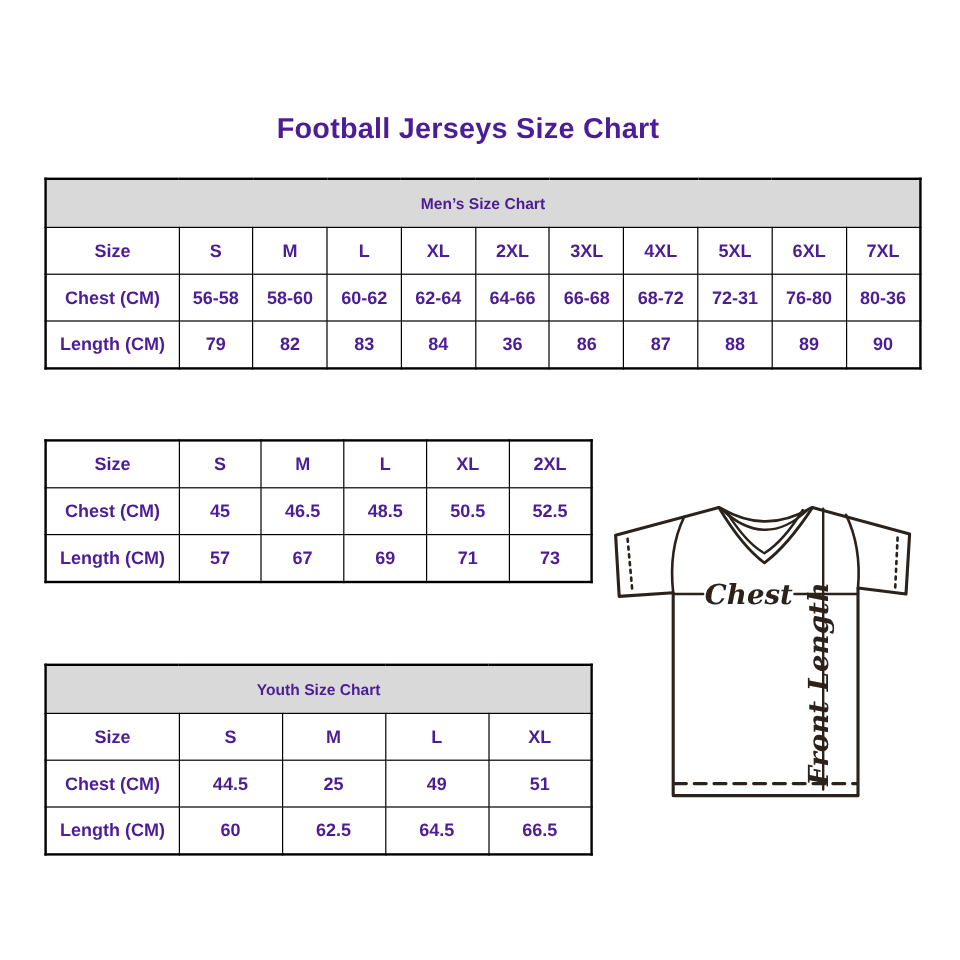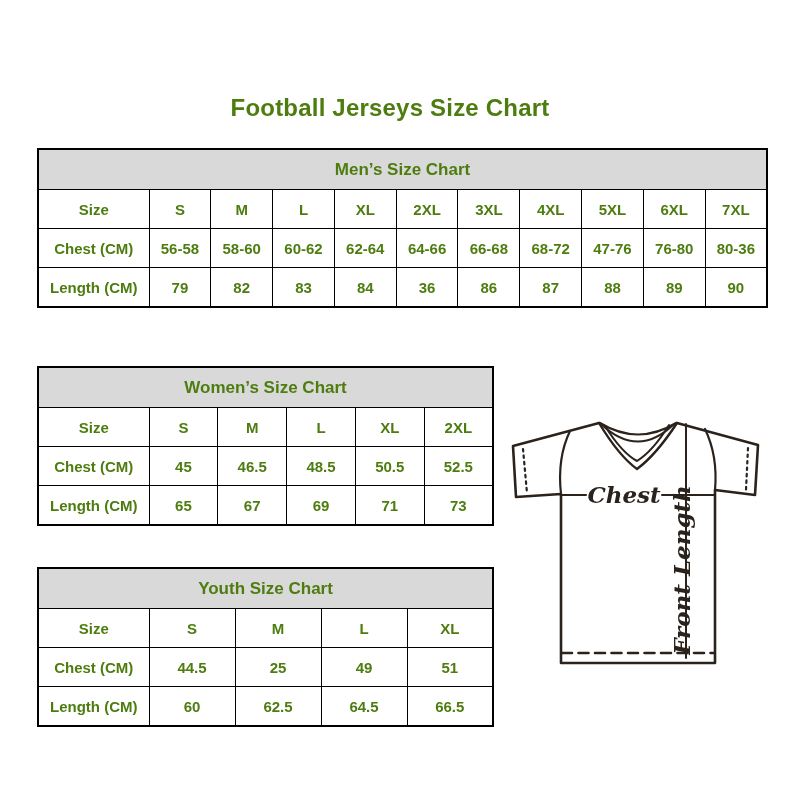--- a/index.html
+++ b/index.html
@@ -2,21 +2,21 @@
 <html><head>
 <meta charset="utf-8">
 <style>
   html, body { margin: 0; padding: 0; background: #ffffff; }
   .page {
     position: relative;
     width: 800px;
     height: 800px;
     background: #ffffff;
     font-family: "Liberation Sans", sans-serif;
-    color: #4d7c0f;
+    color: #4c1d95;
     overflow: hidden;
   }
   .title {
     position: absolute;
     left: 0; right: 20px; top: 94px;
     margin: 0;
     text-align: center;
     font-size: 24px;
     font-weight: bold;
     letter-spacing: 0.2px;
@@ -33,28 +33,28 @@
     vertical-align: middle;
     font-weight: bold;
     font-size: 15px;
     padding: 0;
     height: 38px;
     overflow: hidden;
     white-space: nowrap;
   }
   .tbl th.caption {
     background: #d9d9d9;
-    font-size: 17px;
+    font-size: 13px;
     height: 39px;
   }
   .men   { left: 37px; top: 148px; }
   .men table   { width: 729px; }
   .women { left: 37px; top: 366px; }
   .women table { width: 456px; }
-  .youth { left: 37px; top: 567px; }
+  .youth { left: 37px; top: 553px; }
   .youth table { width: 456px; }
   .jersey { position: absolute; left: 498px; top: 406px; }
   .jersey-label {
     font-family: "DejaVu Serif", serif;
     font-style: italic;
     font-weight: bold;
     font-size: 23px;
     fill: #2b221c;
   }
 </style>
@@ -99,21 +99,21 @@
         </tr>
         <tr>
           <td>Chest (CM)</td>
           <td>56-58</td>
           <td>58-60</td>
           <td>60-62</td>
           <td>62-64</td>
           <td>64-66</td>
           <td>66-68</td>
           <td>68-72</td>
-          <td>47-76</td>
+          <td>72-31</td>
           <td>76-80</td>
           <td>80-36</td>
         </tr>
         <tr>
           <td>Length (CM)</td>
           <td>79</td>
           <td>82</td>
           <td>83</td>
           <td>84</td>
           <td>36</td>
@@ -132,41 +132,38 @@
       <colgroup>
         <col style="width:111px">
           <col style="width:68.8px">
           <col style="width:68.8px">
           <col style="width:68.8px">
           <col style="width:68.8px">
           <col style="width:68.8px">
       </colgroup>
       <tbody>
         <tr>
-          <th class="caption" colspan="6">Women’s Size Chart</th>
-        </tr>
-        <tr>
           <th>Size</th>
           <th>S</th>
           <th>M</th>
           <th>L</th>
           <th>XL</th>
           <th>2XL</th>
         </tr>
         <tr>
           <td>Chest (CM)</td>
           <td>45</td>
           <td>46.5</td>
           <td>48.5</td>
           <td>50.5</td>
           <td>52.5</td>
         </tr>
         <tr>
           <td>Length (CM)</td>
-          <td>65</td>
+          <td>57</td>
           <td>67</td>
           <td>69</td>
           <td>71</td>
           <td>73</td>
         </tr>
       </tbody>
     </table>
   </div>
 
   <div class="tbl youth">

